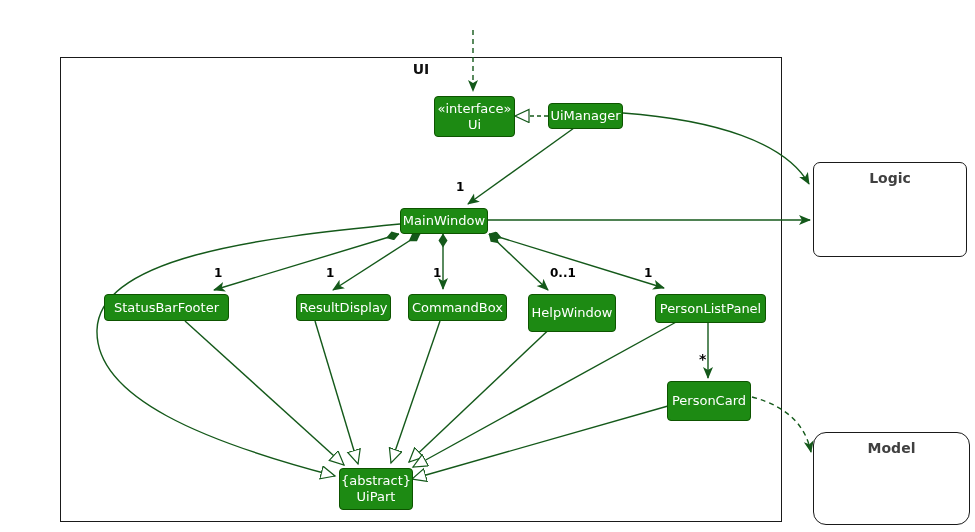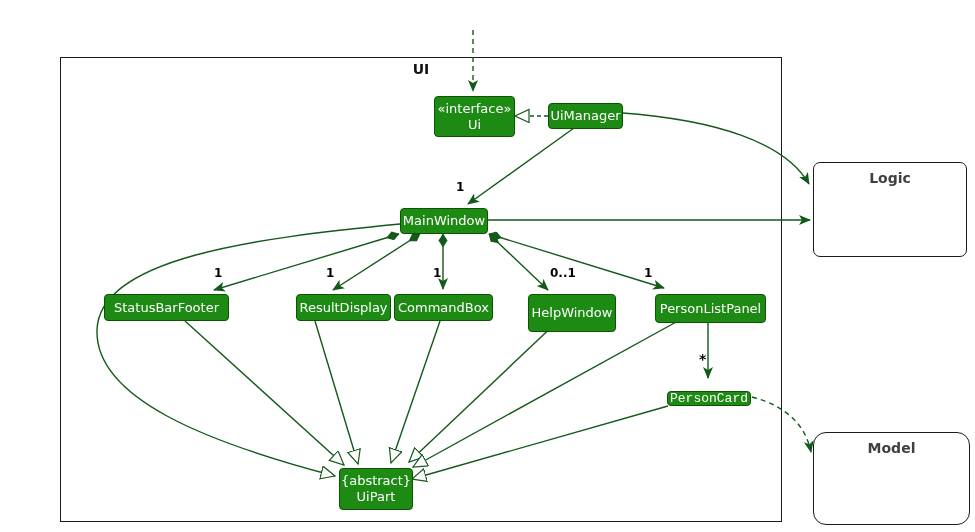--- a/index.html
+++ b/index.html
@@ -112,33 +112,33 @@
   </div>
 
   <div class="class-box" style="left:104px;top:294px;width:125px;height:27px;">
     <span>StatusBarFooter</span>
   </div>
 
   <div class="class-box" style="left:263px;top:294px;width:95px;height:27px;margin-left:33px;">
     <span>ResultDisplay</span>
   </div>
 
-  <div class="class-box" style="left:394px;top:294px;width:99px;height:27px;">
+  <div class="class-box" style="left:408px;top:294px;width:99px;height:27px;">
     <span>CommandBox</span>
   </div>
 
   <div class="class-box" style="left:528px;top:294px;width:88px;height:38px;">
     <span>HelpWindow</span>
   </div>
 
   <div class="class-box" style="left:655px;top:294px;width:111px;height:29px;">
     <span>PersonListPanel</span>
   </div>
 
-  <div class="class-box" style="left:667px;top:391px;width:84px;height:15px;font-family:Liberation Mono, monospace;">
+  <div class="class-box" style="left:667px;top:381px;width:84px;height:40px;">
     <span>PersonCard</span>
   </div>
 
   <div class="class-box" style="left:339px;top:468px;width:74px;height:42px;">
     <span>{abstract}</span>
     <span>UiPart</span>
   </div>
 
   <span class="mult" style="left:456px;top:181px;">1</span>
   <span class="mult" style="left:214px;top:267px;">1</span>

